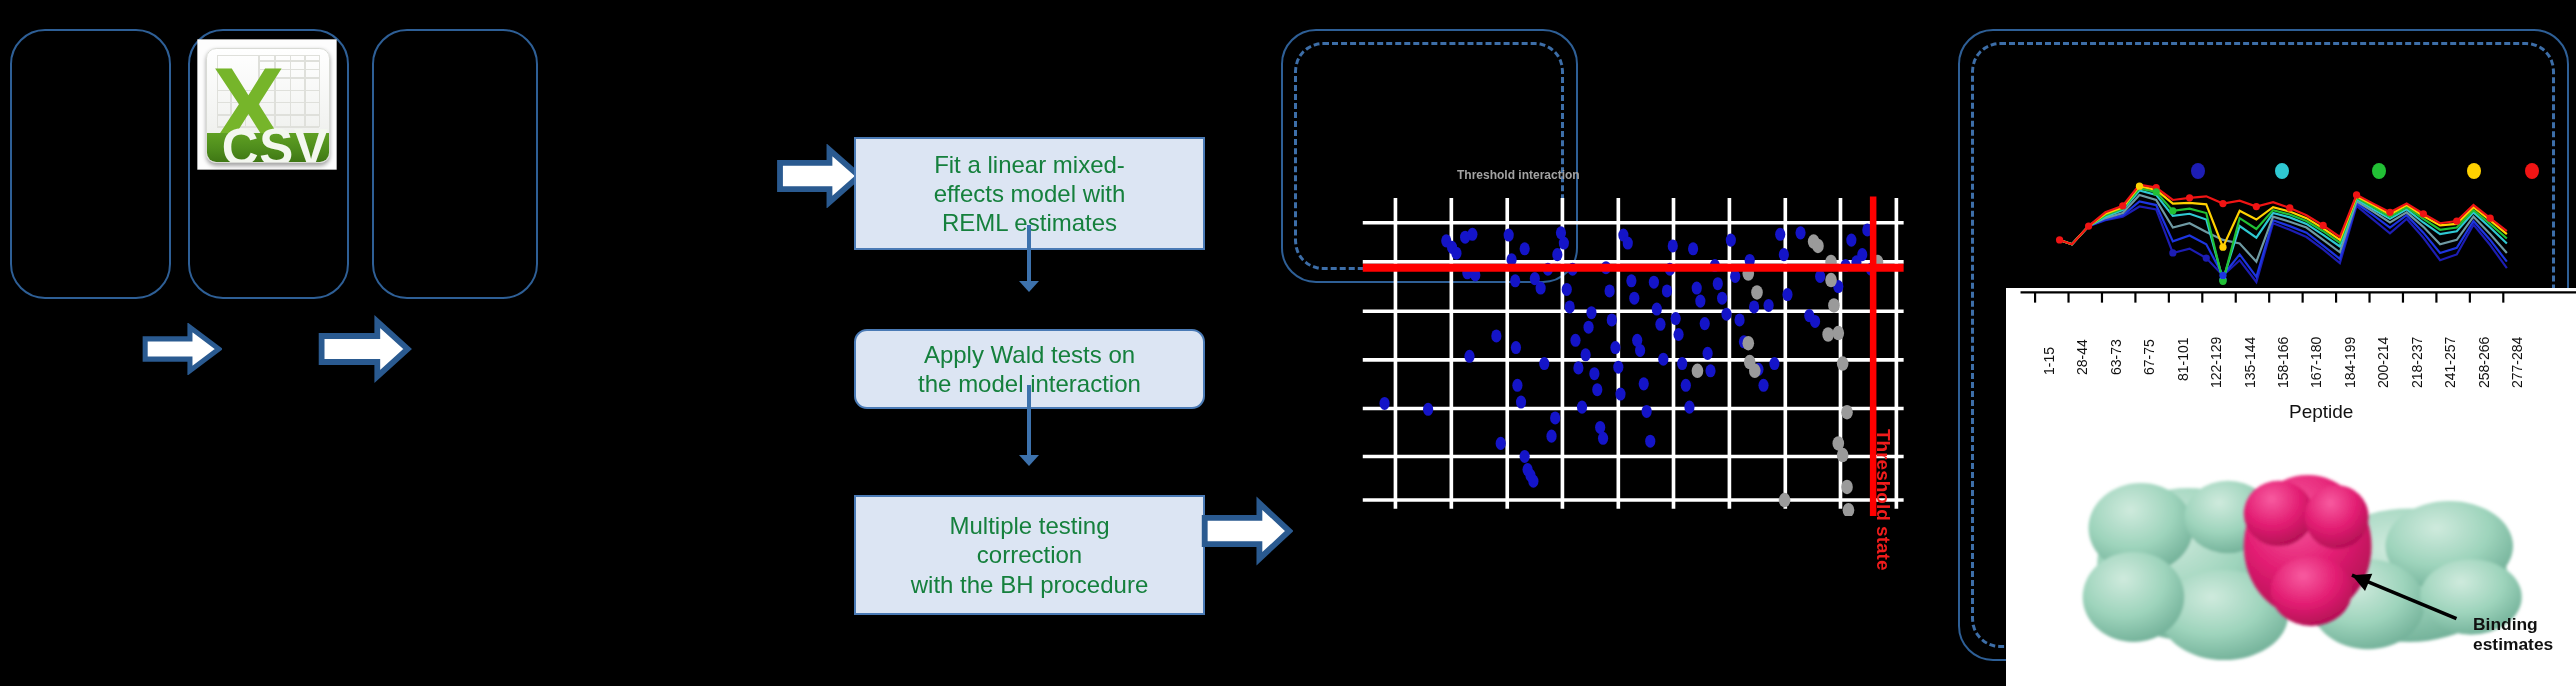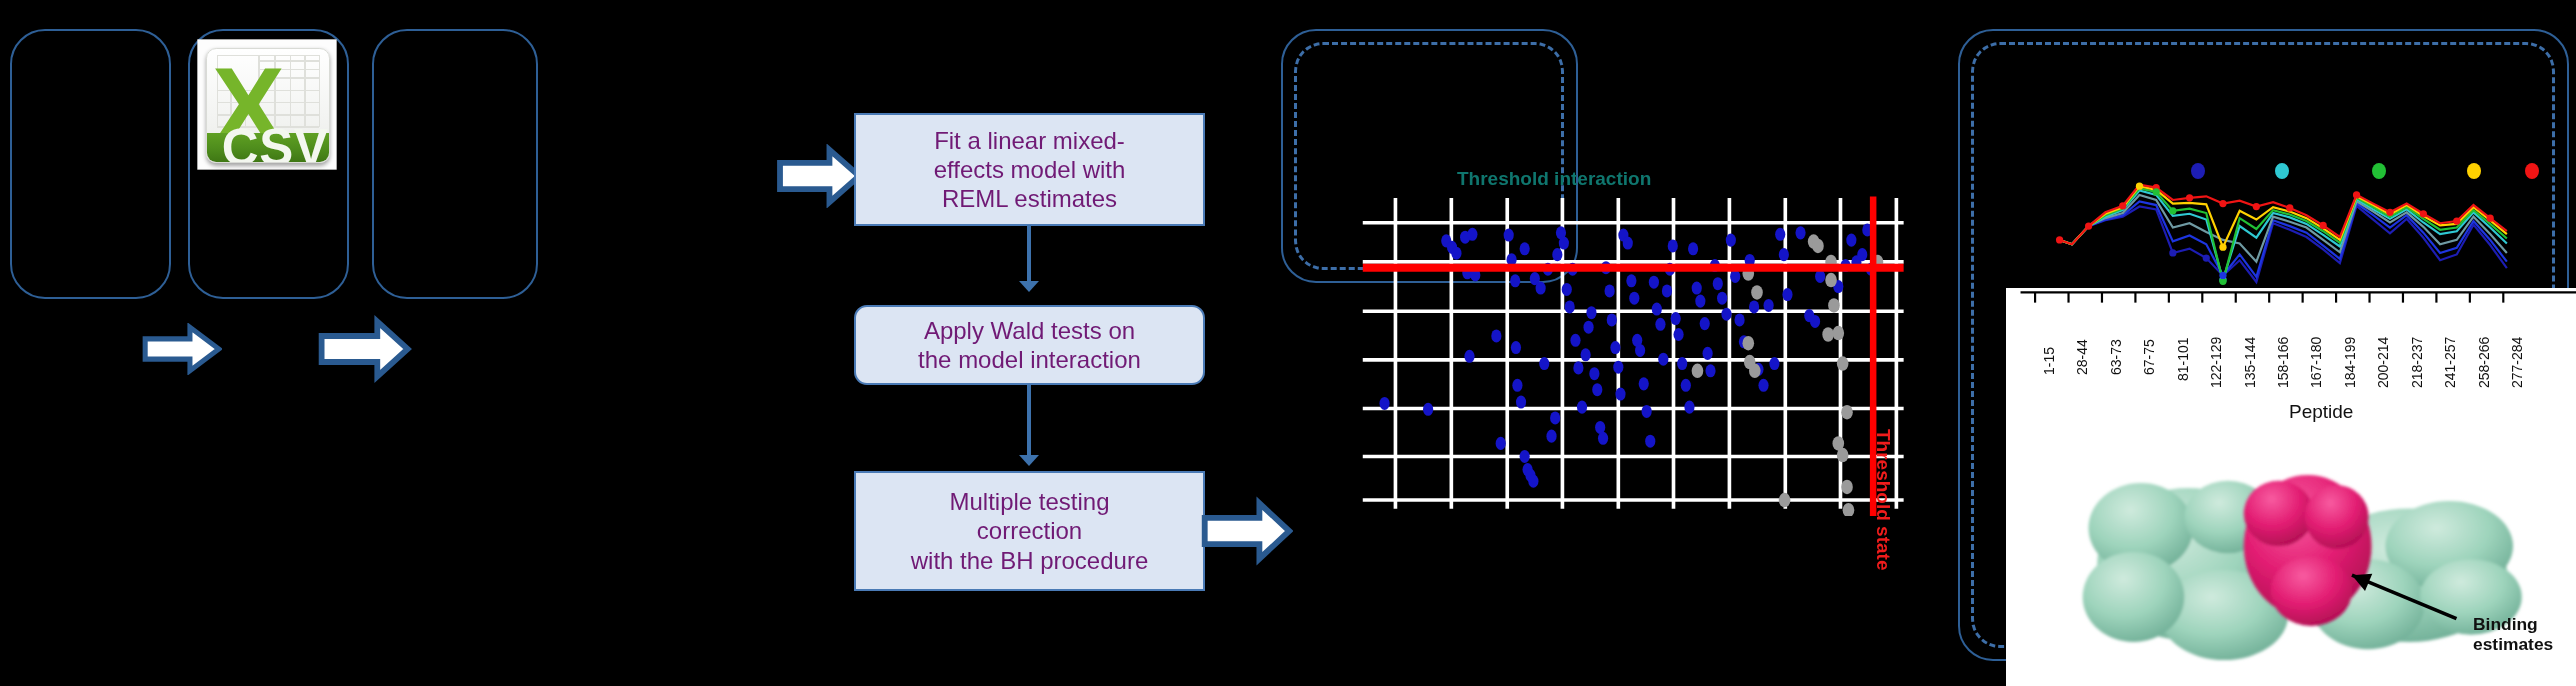--- a/index.html
+++ b/index.html
@@ -26,35 +26,35 @@
          font-family:"Liberation Sans",sans-serif;text-align:center;}
   .csv-band{position:absolute;left:0;right:0;bottom:0;height:26%;
             background:linear-gradient(180deg,#5fa023 0%,#4e8c1c 55%,#3f7714 100%);
             display:flex;align-items:center;justify-content:flex-end;}
   .csv-band span{color:#f3f7ef;font-weight:bold;font-size:51px;letter-spacing:0.7px;
                  font-family:"Liberation Sans",sans-serif;}
 
   
   .procbox{position:absolute;background:#dce5f3;border:2.2px solid #4a7ab5;
            box-sizing:border-box;display:flex;align-items:center;justify-content:center;
-           text-align:center;color:#701a75;font-size:24px;line-height:1.22;padding:2.9px 4.4px;}
+           text-align:center;color:#15803d;font-size:24px;line-height:1.22;padding:2.9px 4.4px;margin-top:24px;}
   .procbox b{font-weight:normal;}
 
   .vconn{position:absolute;background:#3d72ad;width:3.6px;}
   .vconn-head{position:absolute;width:0;height:0;
               border-left:10.2px solid transparent;border-right:10.2px solid transparent;
               border-top:11.6px solid #3d72ad;}
 
   
   .barrow{position:absolute;}
   .barrow svg{display:block;}
 
   
   .scatter-wrap{position:absolute;}
-  .scatter-title{position:absolute;color:#0f766e;font-size:19px;font-weight:bold;
+  .scatter-title{position:absolute;color:#a3a3a3;font-size:12px;font-weight:bold;
                  white-space:nowrap;font-family:"Liberation Sans",sans-serif;}
   .scatter-vlabel{position:absolute;color:#f01c1c;font-size:19px;font-weight:bold;
                   white-space:nowrap;transform:rotate(90deg);transform-origin:left top;
                   font-family:"Liberation Sans",sans-serif;}
 
   
   .figcard{position:absolute;background:#ffffff;overflow:hidden;}
   .fig-xlabel{position:absolute;font-size:19px;color:#111;white-space:nowrap;}
   .tick-lab{position:absolute;font-size:14px;color:#111;white-space:nowrap;
             transform:rotate(-90deg);transform-origin:left top;}

